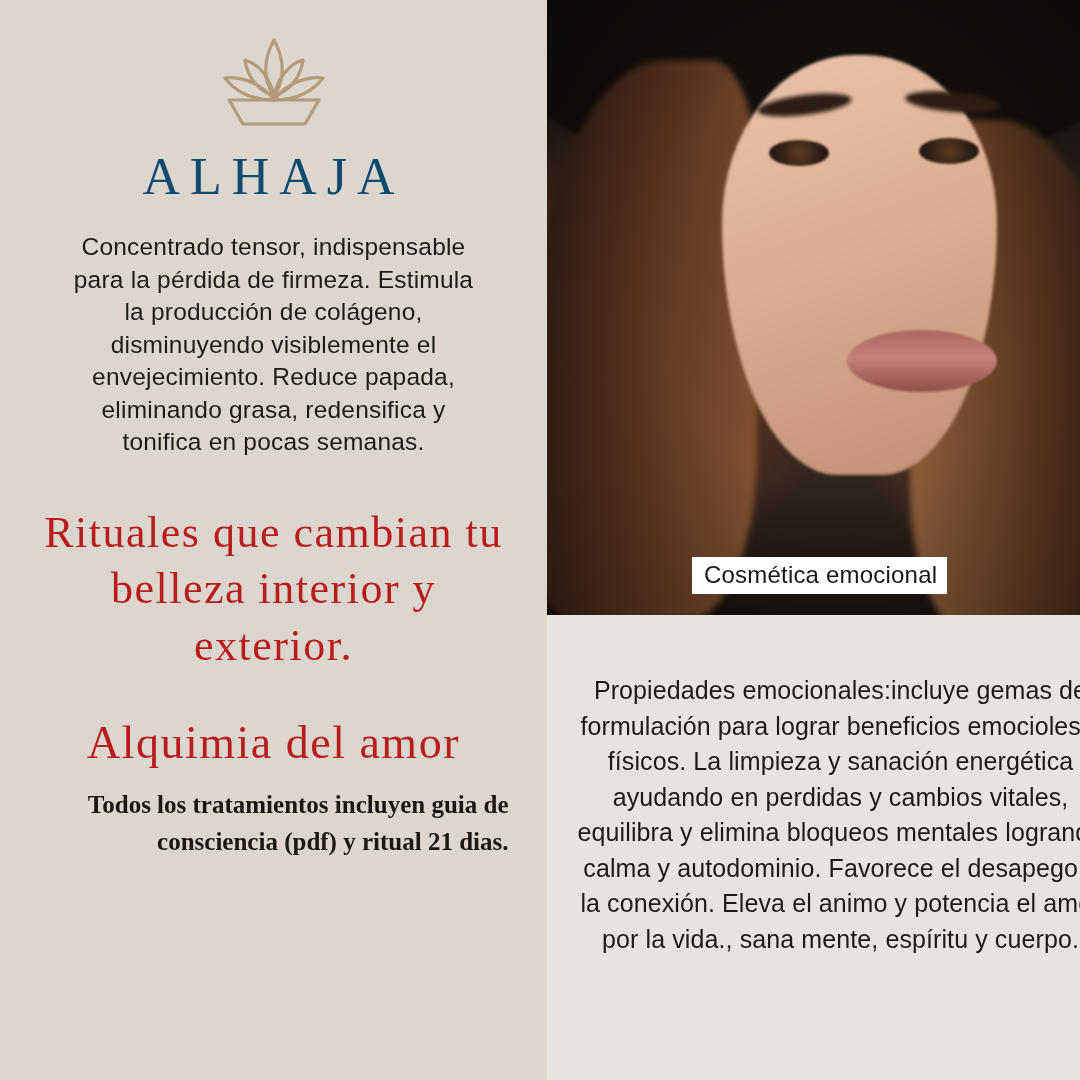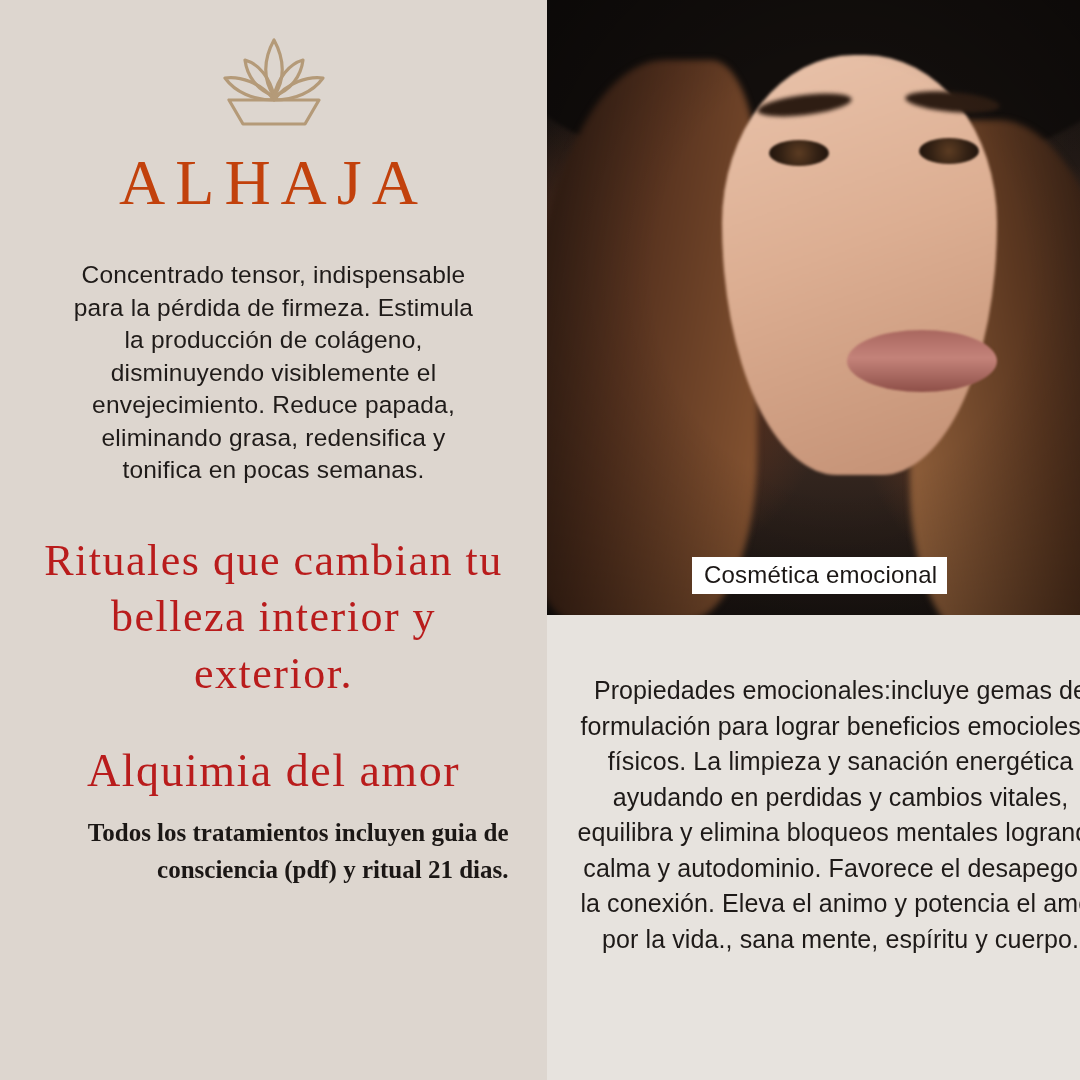--- a/index.html
+++ b/index.html
@@ -33,30 +33,30 @@
   .logo-mark {
     width: 130px;
     height: 105px;
     margin-top: 6px;
     display: block;
   }
 
   .brand-name {
     margin-top: 12px;
     font-family: "Liberation Serif", serif;
-    font-size: 64px;
+    font-size: 52px;
     letter-spacing: 10px;
-    color: #c2410c;
+    color: #0c4a6e;
     text-align: center;
     font-weight: 400;
     line-height: 1;
   }
 
   .desc {
-    margin-top: 44px;
+    margin-top: 28px;
     width: 420px;
     text-align: center;
     font-family: "Liberation Sans", sans-serif;
     font-size: 24.5px;
     line-height: 1.33;
     color: #1f1b19;
     letter-spacing: 0.2px;
   }
 
   .headline {

